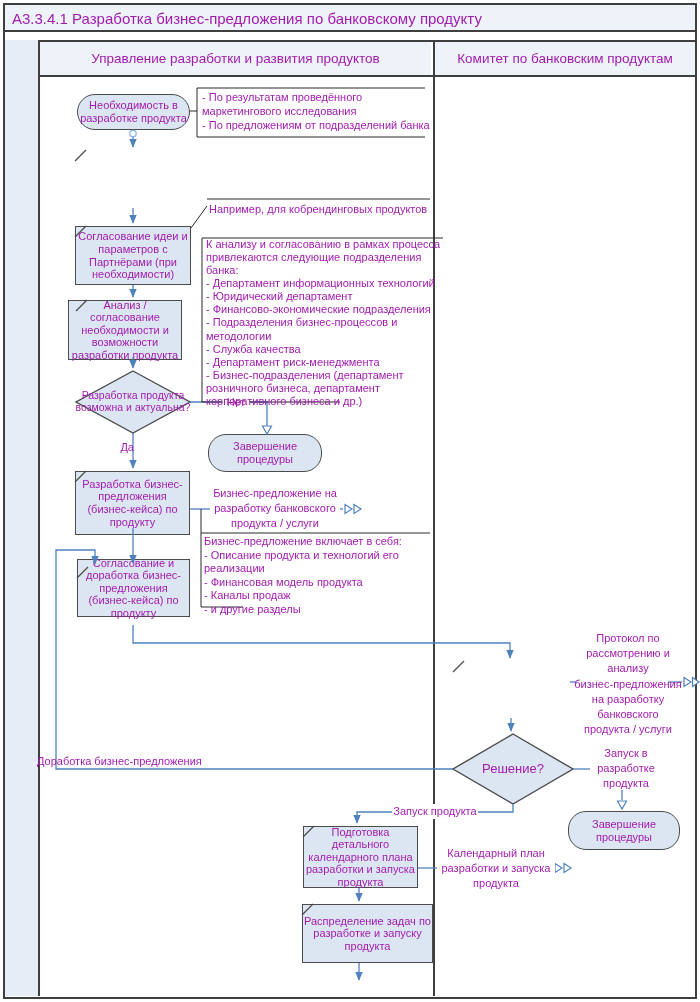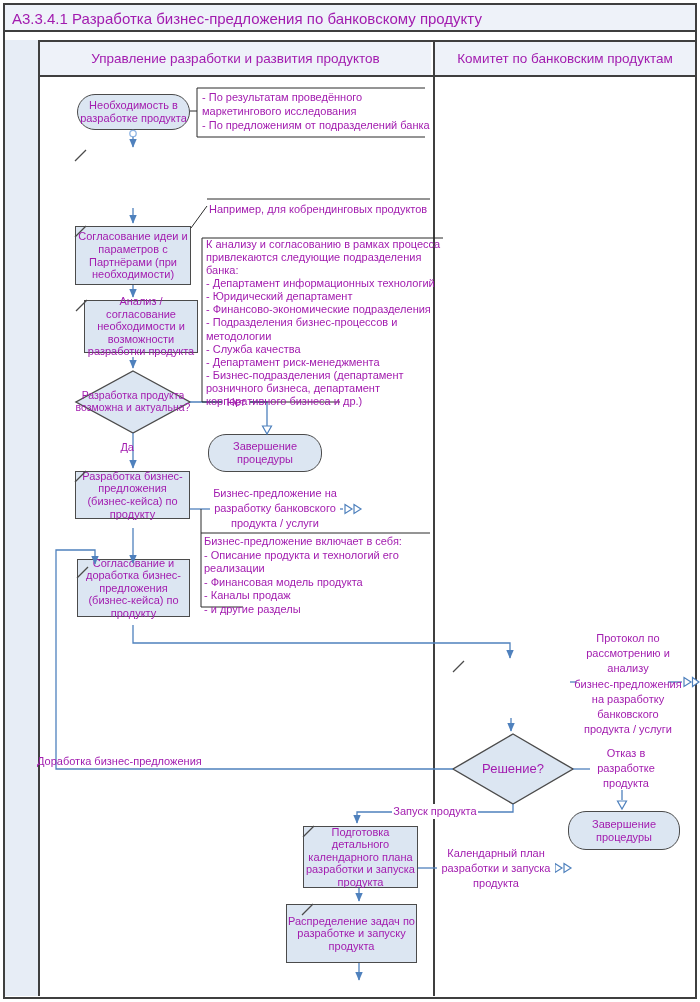--- a/index.html
+++ b/index.html
@@ -38,39 +38,39 @@
   <div class="lanehead" style="left:435px;width:260px;">Комитет по банковским продуктам</div>
   <div class="hline" style="left:38px;top:75px;width:657px;"></div>
   <div class="vline" style="left:433px;top:40px;height:956px;"></div>
 
   <div class="node stadium" style="left:77px;top:94px;width:113px;height:36px;">
     <span>Необходимость в разработке продукта</span>
     </div>
   <div class="node" style="left:75px;top:226px;width:116px;height:59px;">
     <span>Согласование идеи и параметров с Партнёрами (при необходимости)</span>
     </div>
-  <div class="node" style="left:84px;top:300px;width:114px;height:53px;">
+  <div class="node" style="left:68px;top:300px;width:114px;height:60px;">
     <span>Анализ / согласование необходимости и возможности разработки продукта</span>
     </div>
   <div class="node stadium" style="left:208px;top:434px;width:114px;height:38px;">
     <span>Завершение процедуры</span>
     </div>
-  <div class="node" style="left:75px;top:471px;width:115px;height:48px;">
+  <div class="node" style="left:75px;top:471px;width:115px;height:64px;">
     <span>Разработка бизнес-предложения (бизнес-кейса) по продукту</span>
     </div>
   <div class="node" style="left:77px;top:559px;width:113px;height:58px;">
     <span>Согласование и доработка бизнес-предложения (бизнес-кейса) по продукту</span>
     </div>
   <div class="node stadium" style="left:568px;top:811px;width:112px;height:39px;">
     <span>Завершение процедуры</span>
     </div>
   <div class="node" style="left:303px;top:826px;width:115px;height:62px;">
     <span>Подготовка детального календарного плана разработки и запуска продукта</span>
     </div>
-  <div class="node" style="left:286px;top:904px;width:131px;height:59px;">
+  <div class="node" style="left:302px;top:904px;width:131px;height:59px;">
     <span>Распределение задач по разработке и запуску продукта</span>
     </div>
 
   <svg class="overlay" width="700" height="1002">
     <defs>
       <marker id="arr" markerWidth="9" markerHeight="8" refX="6.5" refY="3" orient="auto">
         <path d="M0,0 L7,3 L0,6 Z" fill="#4f81bd"></path>
       </marker>
     </defs>
 
@@ -144,21 +144,21 @@
     <span>Разработка продукта возможна и актуальна?</span>
     </div>
   <div class="dtext" style="left:456px;top:740px;width:114px;height:58px;font-size:13px;">
     <span>Решение?</span>
     </div>
 
   <div class="lbl wbg center" style="left:222px;top:395px;width:28px;">Нет</div>
   <div class="lbl" style="left:108px;top:440px;width:26px;text-align:right;">Да</div>
   <div class="lbl" style="left:37px;top:754px;width:180px;">Доработка бизнес-предложения</div>
   <div class="lbl wbg center" style="left:392px;top:804px;width:86px;">Запуск продукта</div>
-  <div class="lbl center" style="left:589px;top:746px;width:74px;white-space:pre-line;">Отказ в
+  <div class="lbl center" style="left:589px;top:746px;width:74px;white-space:pre-line;">Запуск в
 разработке
 продукта</div>
 
   <div class="lbl wbg center" style="left:210px;top:486px;width:130px;white-space:pre-line;">Бизнес-предложение на
 разработку банковского
 продукта / услуги</div>
   <div class="lbl center" style="left:570px;top:631px;width:116px;white-space:pre-line;line-height:1.38;">Протокол по
 рассмотрению и
 анализу
 бизнес-предложения

